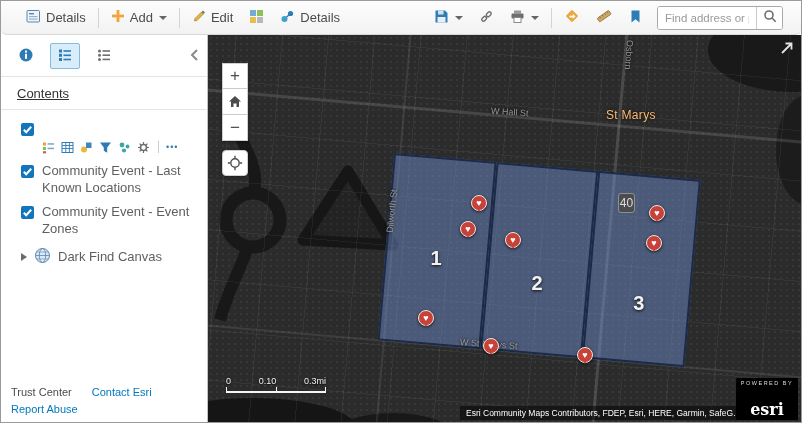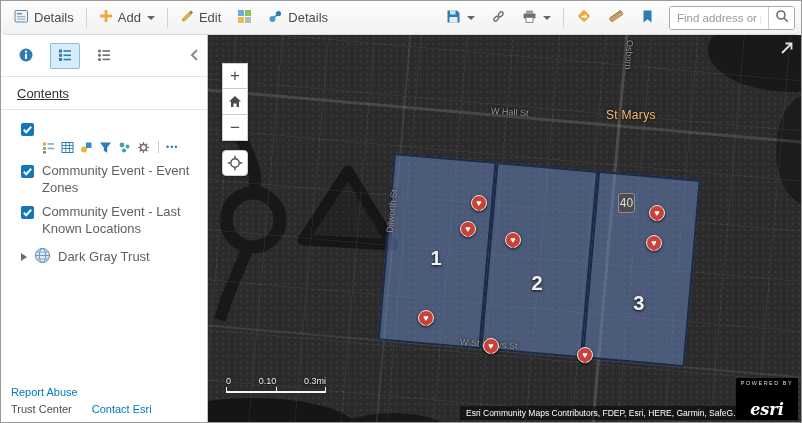--- a/index.html
+++ b/index.html
@@ -3,21 +3,21 @@
 <meta charset="utf-8">
 <style>
   html,body{margin:0;padding:0;background:#fff;}
   *{box-sizing:border-box;}
   .app{position:relative;width:802px;height:423px;border:1px solid #9a9a9a;overflow:hidden;
        font-family:"Liberation Sans",sans-serif;background:#fff;}
 
   
   .toolbar{position:absolute;top:0;left:0;right:0;height:34px;background:linear-gradient(#fdfdfd,#f2f2f2);
            border-bottom:1px solid #d8d8d8;display:flex;justify-content:space-between;align-items:center;
-           padding:0 6px;z-index:30;border-radius:6px;}
+           padding:0 18px;z-index:30;border-radius:6px;}
   .tb-group{display:flex;align-items:center;gap:2px;}
   .tbtn{display:flex;align-items:center;gap:5px;padding:0 7px;height:26px;border:none;background:transparent;
         font:13px "Liberation Sans",sans-serif;color:#4c4c4c;cursor:pointer;}
   .sep{width:1px;height:20px;background:#d4d4d4;margin:0 3px;}
   .caret{width:0;height:0;border-left:4px solid transparent;border-right:4px solid transparent;
          border-top:4px solid #666;margin-left:1px;}
   .searchbox{display:flex;align-items:center;height:24px;border:1px solid #a9a9a9;border-radius:3px;
              background:#fff;margin-left:5px;overflow:hidden;}
   .searchbox input{border:none;outline:none;width:98px;height:22px;padding:0 7px;
                    font:11.5px "Liberation Sans",sans-serif;color:#333;}
@@ -94,21 +94,21 @@
   .scale-labels{display:flex;justify-content:space-between;color:#efefef;font-size:9px;text-shadow:0 1px 2px #000;}
   .scale-line{position:relative;height:6px;margin-top:1px;}
   .scale-line::before{content:"";position:absolute;left:0;right:0;bottom:0;height:2px;background:#f5f5f5;}
   .tick{position:absolute;bottom:0;width:1px;height:6px;background:#f5f5f5;}
 
   .attribution{position:absolute;left:252px;bottom:2px;width:288px;background:rgba(0,0,0,0.5);color:#fff;
                font-size:8.5px;padding:2px 6px;white-space:nowrap;overflow:hidden;z-index:10;}
   .esri-logo{position:absolute;right:3px;bottom:2px;width:62px;background:#000;color:#fff;text-align:center;
              padding:2px 0 3px;z-index:11;border-radius:1px;}
   .powered{font-size:5.5px;letter-spacing:1.5px;color:#ddd;}
-  .brand{font-size:16px;font-weight:bold;font-style:italic;line-height:0.85;font-family:"DejaVu Serif",serif;margin-top:17px;}
+  .brand{font-size:16px;font-weight:bold;line-height:0.85;font-family:"DejaVu Serif",serif;margin-top:17px;}
   .expand-btn{position:absolute;right:5px;top:5px;width:18px;height:18px;background:transparent;border:none;
               z-index:10;cursor:pointer;padding:0;}
 </style>
 </head>
 <body>
 
 <div class="app">
 
   <div class="toolbar">
     <div class="tb-group">
@@ -303,51 +303,51 @@
         <div class="tools-sep"></div>
         <button class="more-btn">•••</button>
       </div>
 
       <div class="layer-row">
         <button class="checkbox">
             <svg width="11" height="11" viewBox="0 0 11 11" fill="none" stroke="#fff" stroke-width="2">
               <path d="M1.8 5.8 L4.2 8.2 L9.2 2.8"></path>
             </svg>
           </button>
-        <span class="layer-label">Community Event - Event Zones</span>
+        <span class="layer-label">Community Event - Last Known Locations</span>
       </div>
 
       <div class="layer-row">
         <button class="checkbox">
             <svg width="11" height="11" viewBox="0 0 11 11" fill="none" stroke="#fff" stroke-width="2">
               <path d="M1.8 5.8 L4.2 8.2 L9.2 2.8"></path>
             </svg>
           </button>
-        <span class="layer-label">Community Event - Last Known Locations</span>
+        <span class="layer-label">Community Event - Event Zones</span>
       </div>
 
       <div class="basemap-row">
         <span class="tri-right"></span>
         <span><svg width="17" height="17" viewBox="0 0 17 17">
               <circle cx="8.5" cy="8.5" r="7" fill="#dceaf5" stroke="#5a87b0"></circle>
               <ellipse cx="8.5" cy="8.5" rx="3.2" ry="7" fill="none" stroke="#5a87b0" stroke-width="0.8"></ellipse>
               <line x1="1.5" y1="8.5" x2="15.5" y2="8.5" stroke="#5a87b0" stroke-width="0.8"></line>
               <line x1="2.5" y1="5" x2="14.5" y2="5" stroke="#5a87b0" stroke-width="0.6"></line>
               <line x1="2.5" y1="12" x2="14.5" y2="12" stroke="#5a87b0" stroke-width="0.6"></line>
             </svg></span>
-        <span class="layer-label">Dark Gray Trust</span>
+        <span class="layer-label">Dark Find Canvas</span>
       </div>
     </div>
 
     <div class="sidebar-footer">
       <div>
+        <a class="f-trust">Trust Center</a><a class="f-link">Contact Esri</a>
+      </div>
+      <div>
         <a class="f-link">Report Abuse</a>
-      </div>
-      <div>
-        <a class="f-trust">Trust Center</a><a class="f-link">Contact Esri</a>
       </div>
     </div>
   </div>
 
   <div class="map">
     <div class="dots"></div>
 
     <svg class="water" viewBox="0 0 595 389" width="595" height="389">
       <path d="M30 50 C 8 90, 58 120, 45 160" stroke="#181818" stroke-width="12" fill="none"></path>
       <circle cx="45" cy="185" r="27" stroke="#181818" stroke-width="13" fill="none"></circle>

